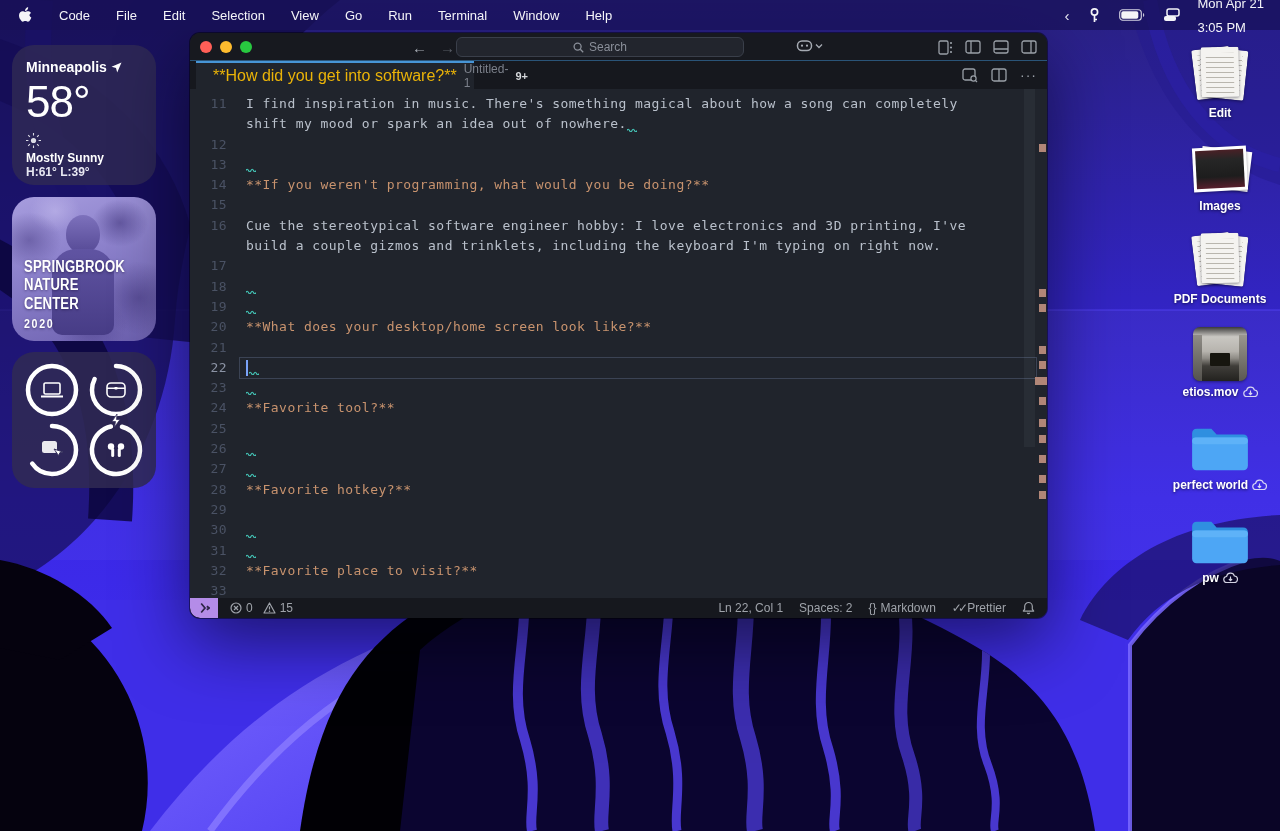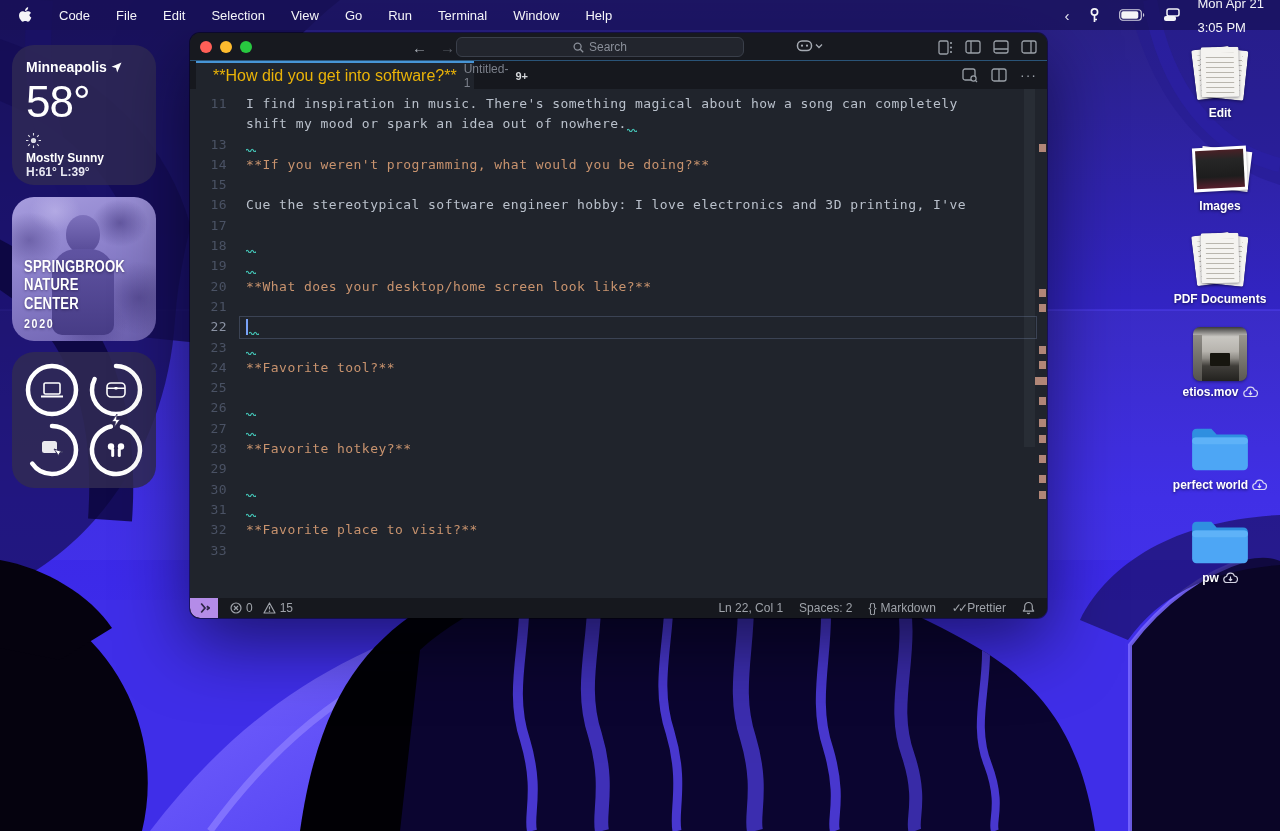--- a/index.html
+++ b/index.html
@@ -461,38 +461,46 @@
           </div>
           <div class="erow">
             <span class="gut"></span>
             <span class="ctext"><span>shift my mood or spark an idea out of nowhere.</span>
   <svg class="squig" width="10" height="5" viewBox="0 0 10 5">
                 <path d="M0 3.5 Q1.25 1 2.5 3.5 T5 3.5 T7.5 3.5 T10 3.5" stroke="#45c6b8" stroke-width="1.2" fill="none"></path>
               </svg>
 </span>
           </div>
           <div class="erow">
+            <span class="gut">12</span>
+            <span class="ctext"><span></span></span>
+          </div>
+          <div class="erow">
             <span class="gut">13</span>
             <span class="ctext"><span></span>
   <svg class="squig" width="10" height="5" viewBox="0 0 10 5">
                 <path d="M0 3.5 Q1.25 1 2.5 3.5 T5 3.5 T7.5 3.5 T10 3.5" stroke="#45c6b8" stroke-width="1.2" fill="none"></path>
               </svg>
 </span>
           </div>
           <div class="erow">
             <span class="gut">14</span>
             <span class="ctext bold"><span>**If you weren't programming, what would you be doing?**</span></span>
           </div>
           <div class="erow">
             <span class="gut">15</span>
             <span class="ctext"><span></span></span>
           </div>
           <div class="erow">
             <span class="gut">16</span>
             <span class="ctext"><span>Cue the stereotypical software engineer hobby: I love electronics and 3D printing, I've</span></span>
+          </div>
+          <div class="erow">
+            <span class="gut"></span>
+            <span class="ctext"><span>build a couple gizmos and trinklets, including the keyboard I'm typing on right now.</span></span>
           </div>
           <div class="erow">
             <span class="gut">17</span>
             <span class="ctext"><span></span></span>
           </div>
           <div class="erow">
             <span class="gut">18</span>
             <span class="ctext"><span></span>
   <svg class="squig" width="10" height="5" viewBox="0 0 10 5">
                 <path d="M0 3.5 Q1.25 1 2.5 3.5 T5 3.5 T7.5 3.5 T10 3.5" stroke="#45c6b8" stroke-width="1.2" fill="none"></path>

